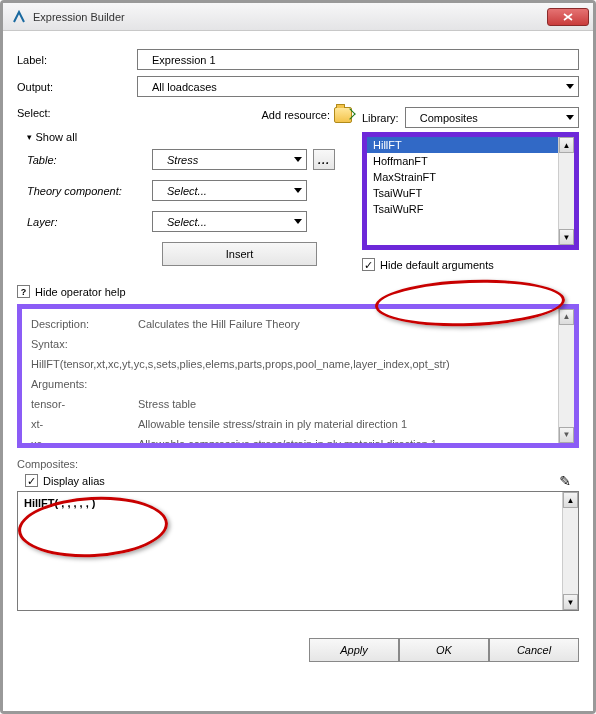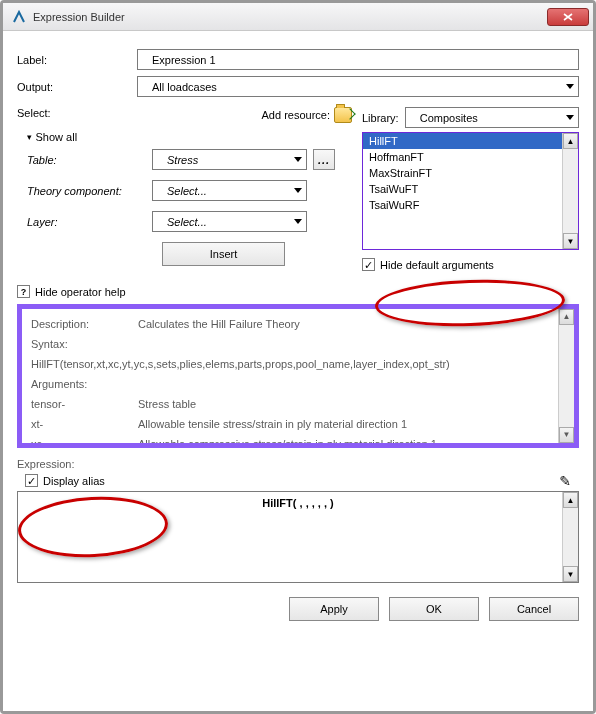--- a/index.html
+++ b/index.html
@@ -22,47 +22,47 @@
   .addresource { display:flex; align-items:center; justify-content:flex-end; margin-bottom:4px; }
   .folder-icon { width:18px; height:16px; margin-left:4px; background:linear-gradient(to bottom,#ffe79a,#f3c34b); border:1px solid #b08a1a; border-radius:2px; position:relative;}
   .folder-icon::before{content:"";position:absolute;top:-4px;left:1px;width:7px;height:3px;background:#f3c34b;border:1px solid #b08a1a;border-bottom:none;border-radius:1px 1px 0 0;}
   .folder-icon::after{content:"";position:absolute;top:2px;right:-3px;width:7px;height:7px;border:1px solid #1a7a1a;border-left:none;border-bottom:none;transform:rotate(45deg);background:transparent;}
   .showall { color:#000; margin: 4px 0 6px 10px; display:flex; align-items:center; }
   .showall .chev { margin-right:4px; font-size:9px; }
   .formrow { display:flex; align-items:center; margin: 6px 0 10px 10px; font-style: italic; }
   .formrow .flbl { width: 125px; }
   .formrow .select { width: 155px; }
   .dotsbtn { width:22px; height:21px; border:1px solid #888; background:linear-gradient(#f8f8f8,#e6e6e6); margin-left:6px; display:flex;align-items:center;justify-content:center; font-weight:bold; letter-spacing:1px;}
-  .insertbtn { width:123px; height:24px; margin: 8px 0 0 145px; border:1px solid #888; background:linear-gradient(#f8f8f8,#e6e6e6); display:flex;align-items:center;justify-content:center;}
+  .insertbtn { width:155px; height:24px; margin: 8px 0 0 145px; border:1px solid #888; background:linear-gradient(#f8f8f8,#e6e6e6); display:flex;align-items:center;justify-content:center;}
   .librow { display:flex; align-items:center; margin-bottom:4px;}
   .librow .llbl { margin-right:6px; }
   .librow .select { flex:1; }
-  .listbox { border:1px solid #6d28d9; height:118px; background:#fff; position:relative; overflow:hidden;}
+  .listbox { border:5px solid #6d28d9; height:118px; background:#fff; position:relative; overflow:hidden;}
   .listbox .scroll { position:absolute; right:0; top:0; width:16px; height:100%; background:#efefef; border-left:1px solid #ccc;}
   .listbox .scroll .arr { height:16px; background:linear-gradient(#f4f4f4,#dcdcdc); border:1px solid #aaa; display:flex;align-items:center;justify-content:center; font-size:8px;}
   .listbox .scroll .arr.bot{position:absolute;bottom:0;left:0;right:0;}
   .listitem { padding:2px 6px; }
   .listitem.sel { background:#3169c6; color:#fff; }
   .hidechk { margin-top:8px; display:flex; align-items:center; }
   .chkbox { width:13px;height:13px;border:1px solid #7a7a7a;background:#fff;margin-right:5px;display:flex;align-items:center;justify-content:center;font-size:10px;line-height:10px;}
   .ophelp { margin-top:14px; display:flex; align-items:center;}
   .helpicon{width:13px;height:13px;border:1px solid #7a7a7a;margin-right:5px;display:flex;align-items:center;justify-content:center;font-size:9px;font-weight:bold;}
   .helpbox { margin-top:6px; border:5px solid #8b5cf6; height:144px; padding:4px 6px; overflow:hidden; position:relative; color:#5a5a5a; line-height:16px;}
   .helpbox .scroll{position:absolute;right:0;top:0;width:16px;height:100%;background:#efefef;border-left:1px solid #ccc;}
   .helpbox .scroll .arr{height:16px;background:linear-gradient(#f4f4f4,#dcdcdc);border:1px solid #aaa;display:flex;align-items:center;justify-content:center;font-size:8px;}
   .helpbox .scroll .arr.bot{position:absolute;bottom:0;left:0;right:0;}
   .helpbox table td:first-child{width:105px;vertical-align:top;}
   .exprlabel{ margin-top:10px; color:#5a5a5a;}
   .displayalias { margin:4px 0 4px 8px; display:flex;align-items:center;}
   .pencil{ position:absolute; right:22px; margin-top:-18px; font-size:14px;}
-  .exprbox{ border:1px solid #7a7a7a; height:92px; padding:4px 6px; position:relative; font-weight:bold; font-size:12px;text-align:center;}
+  .exprbox{ border:1px solid #7a7a7a; height:120px; padding:4px 6px; position:relative; font-weight:bold; font-size:12px;}
   .exprbox .scroll{position:absolute;right:0;top:0;width:16px;height:100%;background:#efefef;border-left:1px solid #ccc;}
   .exprbox .scroll .arr{height:16px;background:linear-gradient(#f4f4f4,#dcdcdc);border:1px solid #aaa;display:flex;align-items:center;justify-content:center;font-size:8px;}
   .exprbox .scroll .arr.bot{position:absolute;bottom:0;left:0;right:0;}
-  .btnrow{ display:flex; justify-content:flex-end; gap:10px; margin-top:14px;}
+  .btnrow{ display:flex; justify-content:flex-end; margin-top:27px;font-style:italic;}
   .btn{ width:90px;height:24px;border:1px solid #888;background:linear-gradient(#f8f8f8,#e6e6e6);display:flex;align-items:center;justify-content:center;}
   .oval{ position:absolute; border:3px solid #c80000; border-radius:50%; pointer-events:none; box-shadow:2px 2px 4px rgba(0,0,0,0.35);}
   .oval1{ width:190px; height:46px; left:372px; top:277px; transform:rotate(-2deg);}
   .oval2{ width:150px; height:60px; left:15px; top:494px; transform:rotate(-3deg);}
 </style>
 </head>
 <body>
 
 <div class="outer">
 <div class="window">
@@ -196,21 +196,21 @@
               </tr>
 
       </tbody>
           </table>
       <div class="scroll">
             <div class="arr">▲</div>
             <div class="arr bot">▼</div>
           </div>
     </div>
 
-    <div class="exprlabel">Expression:</div>
+    <div class="exprlabel">Composites:</div>
     <div class="displayalias">
       <div class="chkbox">
             <span>✓</span>
           </div>
       <span>Display alias</span>
     </div>
     <span class="pencil">✎</span>
     <div class="exprbox">
       <span>HillFT( , , , , , )</span>
       <div class="scroll">

